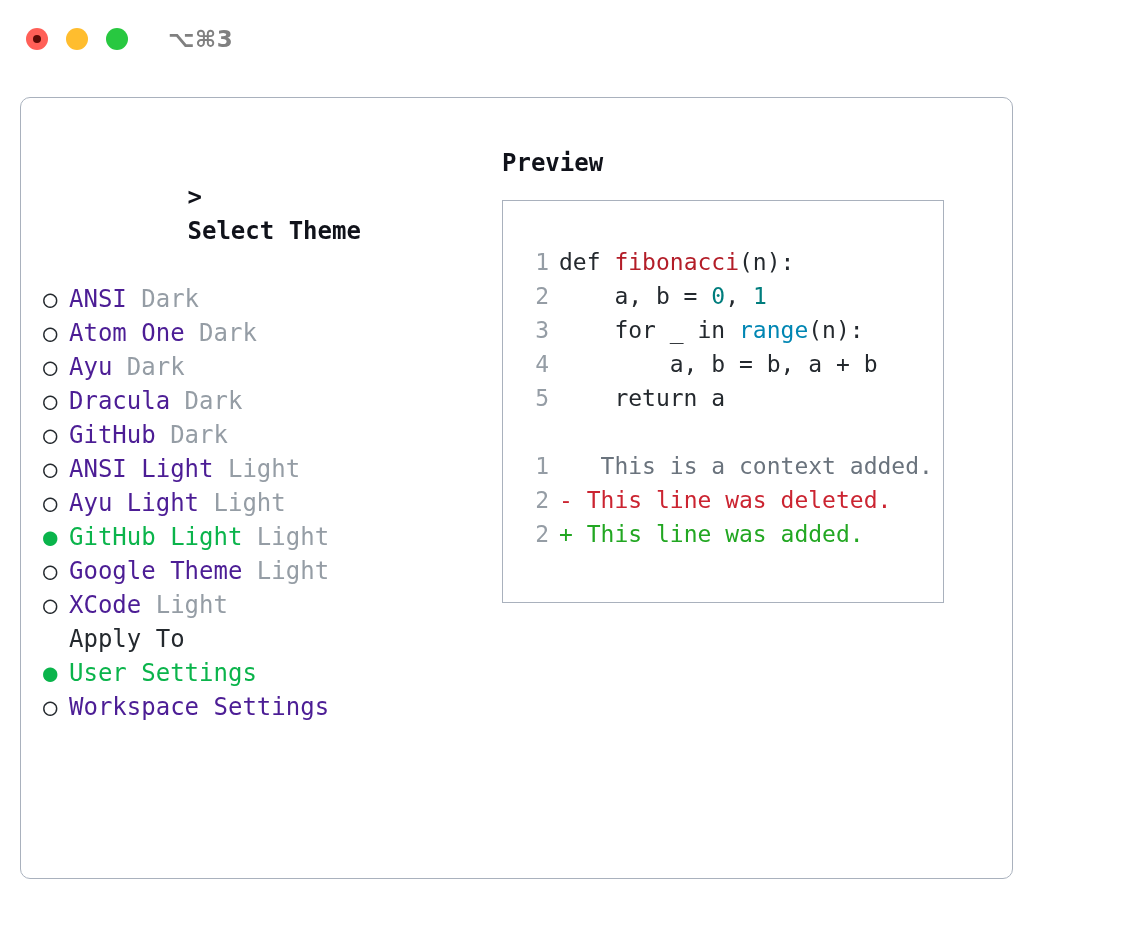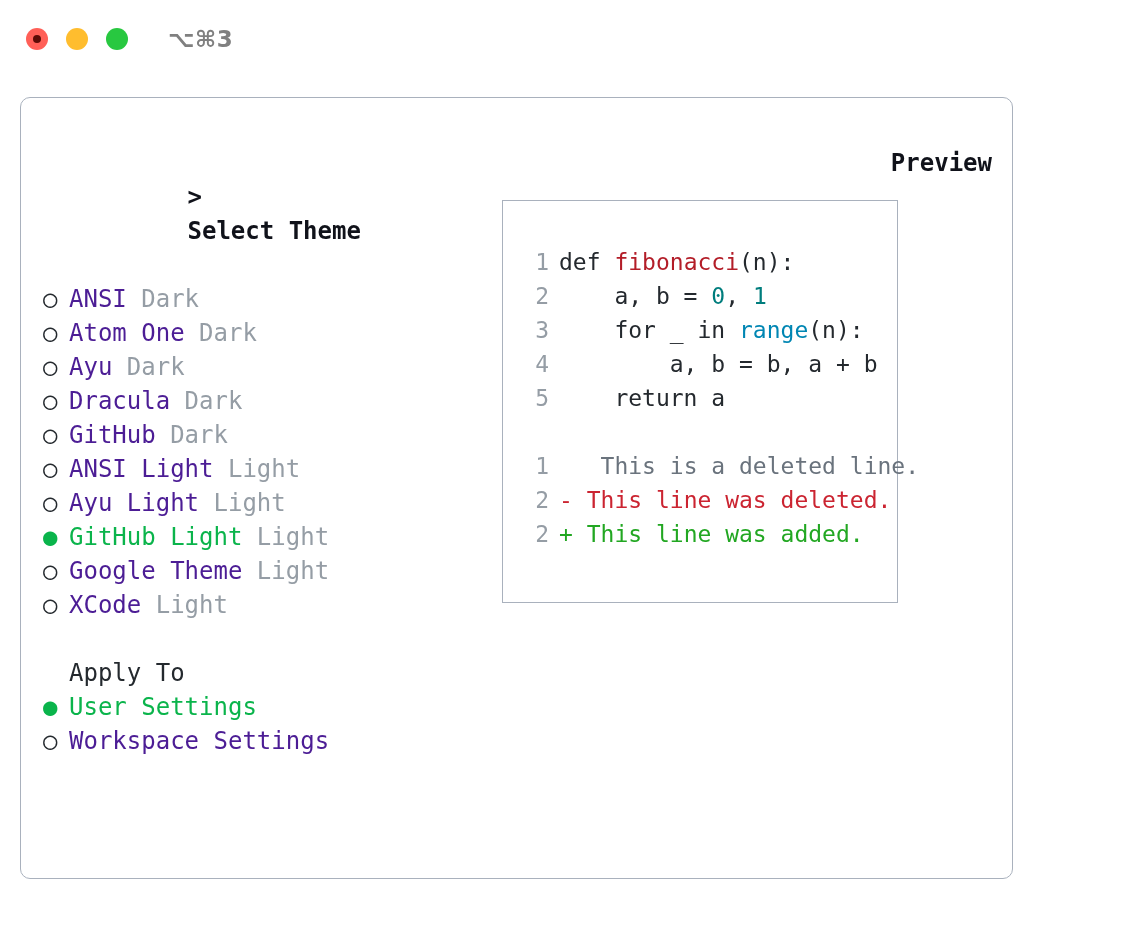--- a/index.html
+++ b/index.html
@@ -116,21 +116,20 @@
     display: inline-block;
     width: 26px;
     color: #24292e;
   }
   .opt-row.selected .marker { color: #0ab44b; }
   .opt-row.selected .label  { color: #0ab44b; }
   .opt-row .label { color: #4c1d95; }
   .opt-row .tag   { color: #959da5; }
 
   .subsection {
-    margin-top: 34px;
   }
   .subsection-title {
     font-size: 24px;
     line-height: 34px;
     color: #24292e;
     white-space: pre;
     padding-left: 26px;
   }
 
   #hint {
@@ -147,25 +146,24 @@
     position: absolute;
     left: 481px;
     top: 48px;
     width: 490px;
   }
   #preview-title {
     font-size: 24px;
     font-weight: bold;
     color: #10121a;
     line-height: 34px;
-    text-align: right;
   }
   #preview-box {
     margin-top: 20px;
-    width: 396px;
+    width: 442px;
     height: 403px;
     box-sizing: border-box;
     border: 1.5px solid #a9b1bd;
     background: #ffffff;
     padding: 44px 16px 0 18px;
   }
 
   .code-line {
     font-size: 23px;
     line-height: 34px;
@@ -247,21 +245,21 @@
         <div id="preview-title">Preview</div>
         <div id="preview-box">
           <div id="code-block">
               <div class="code-line"><span class="lineno">1</span><span class="tok-plain">def </span><span class="tok-fn">fibonacci</span><span class="tok-plain">(n):</span></div>
               <div class="code-line"><span class="lineno">2</span><span class="tok-plain">    a, b = </span><span class="tok-num">0</span><span class="tok-plain">, </span><span class="tok-num">1</span></div>
               <div class="code-line"><span class="lineno">3</span><span class="tok-plain">    for _ in </span><span class="tok-bi">range</span><span class="tok-plain">(n):</span></div>
               <div class="code-line"><span class="lineno">4</span><span class="tok-plain">        a, b = b, a + b</span></div>
               <div class="code-line"><span class="lineno">5</span><span class="tok-plain">    return a</span></div>
             </div>
           <div class="diff-block" id="diff-block">
-              <div class="diff-line"><span class="lineno">1</span><span class="diff-ctx"> </span><span class="diff-ctx">  This is a deleted line.</span></div>
+              <div class="diff-line"><span class="lineno">1</span><span class="diff-ctx"> </span><span class="diff-ctx">  This is a context added.</span></div>
               <div class="diff-line"><span class="lineno">2</span><span class="diff-del">-</span><span class="diff-del"> This line was deleted.</span></div>
               <div class="diff-line"><span class="lineno">2</span><span class="diff-add">+</span><span class="diff-add"> This line was added.</span></div>
             </div>
         </div>
       </div>
 
     </div>
   </div>
 </div>
 

